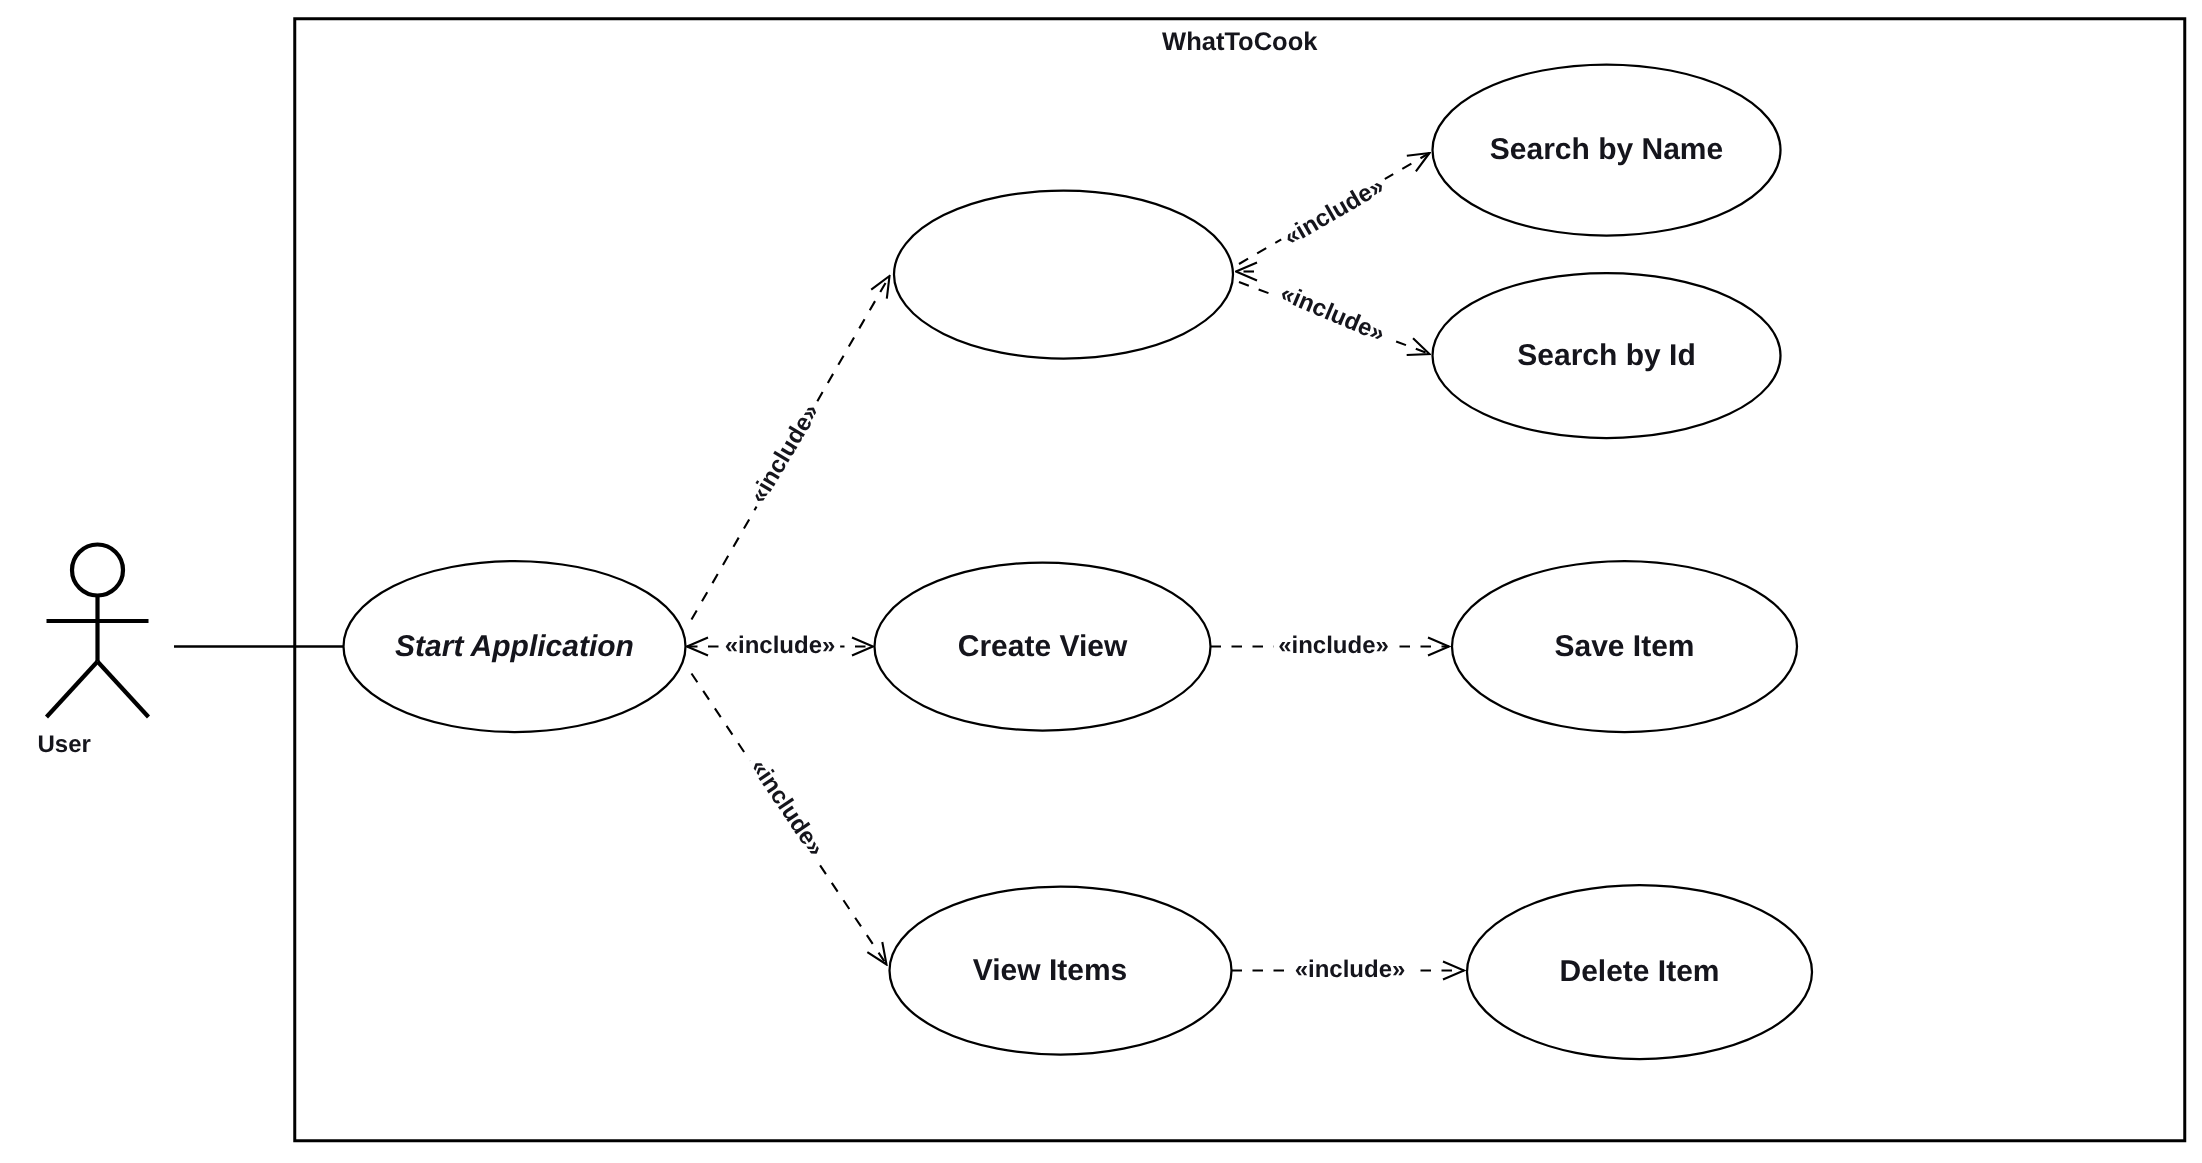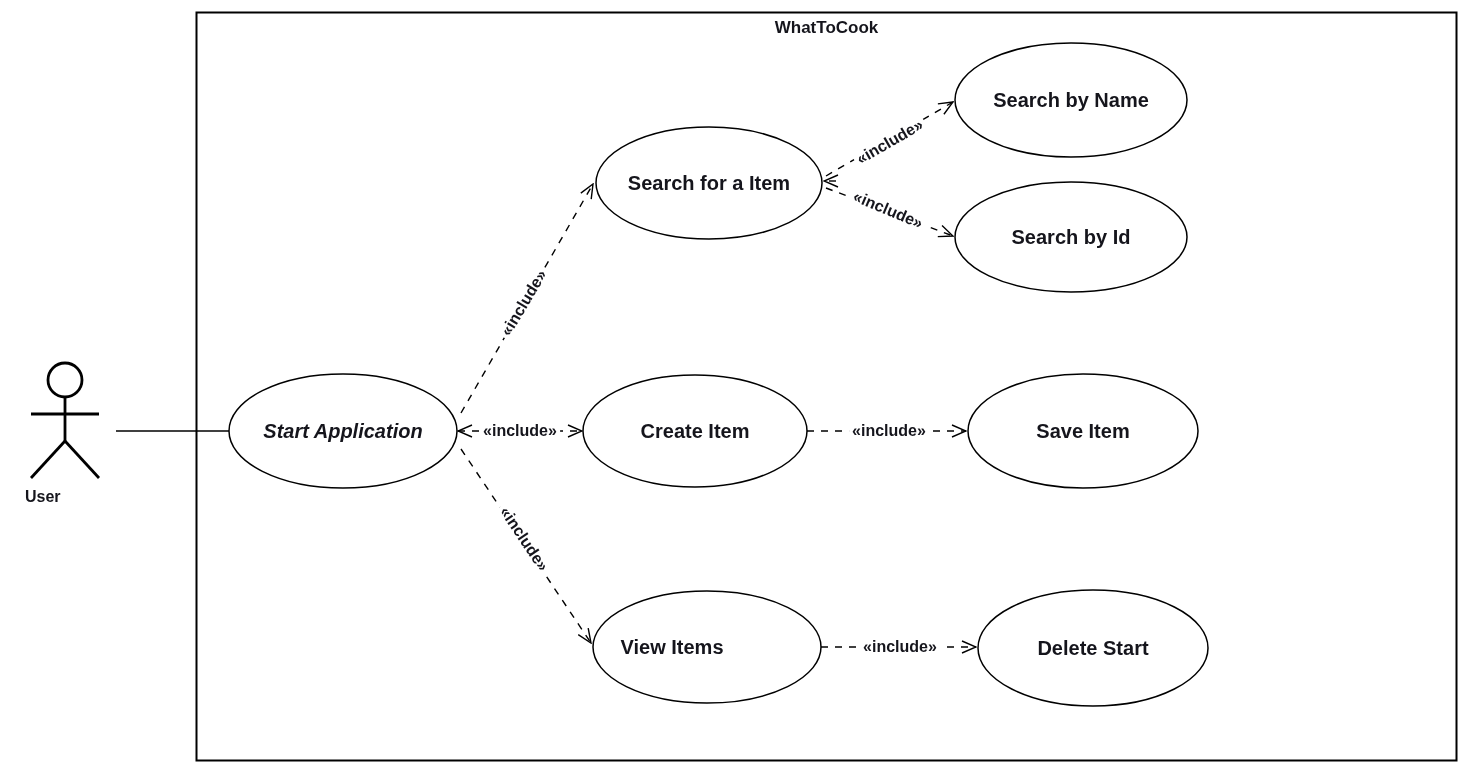--- a/index.html
+++ b/index.html
@@ -79,27 +79,26 @@
     <path class="edge" d="M821,647 L976,647" marker-end="url(#vee)"></path>
   </svg>
 
   <div class="overlay">
 
     <div class="sys-title">WhatToCook</div>
 
     <div class="actor-label">User</div>
 
     <div class="uc-label" style="left:229px;top:374px;width:228px;height:114px;font-style:italic;">Start Application</div>
-    <div class="uc-label" style="left:596px;top:127px;width:226px;height:112px;">Search for a Item</div>
     <div class="uc-label" style="left:955px;top:43px;width:232px;height:114px;">Search by Name</div>
     <div class="uc-label" style="left:955px;top:182px;width:232px;height:110px;text-align:center;">Search by Id</div>
-    <div class="uc-label" style="left:583px;top:375px;width:224px;height:112px;">Create Item</div>
+    <div class="uc-label" style="left:583px;top:375px;width:224px;height:112px;">Create View</div>
     <div class="uc-label" style="left:968px;top:374px;width:230px;height:114px;">Save Item</div>
-    <div class="uc-label" style="left:558px;top:591px;width:228px;height:112px;">View Items</div>
-    <div class="uc-label" style="left:978px;top:590px;width:230px;height:116px;">Delete Start</div>
+    <div class="uc-label" style="left:586px;top:591px;width:228px;height:112px;">View Items</div>
+    <div class="uc-label" style="left:978px;top:590px;width:230px;height:116px;">Delete Item</div>
 
     <div class="inc-label inc-rot-up1" style="left:524px;top:303px;">«include»</div>
     <div class="inc-label" style="left:520px;top:431px;">«include»</div>
     <div class="inc-label inc-rot-dn1" style="left:524px;top:539px;">«include»</div>
     <div class="inc-label inc-rot-up2" style="left:890px;top:142px;">«include»</div>
     <div class="inc-label inc-rot-dn2" style="left:888px;top:210px;">«include»</div>
     <div class="inc-label" style="left:889px;top:431px;">«include»</div>
     <div class="inc-label" style="left:900px;top:647px;">«include»</div>
 
   </div>

